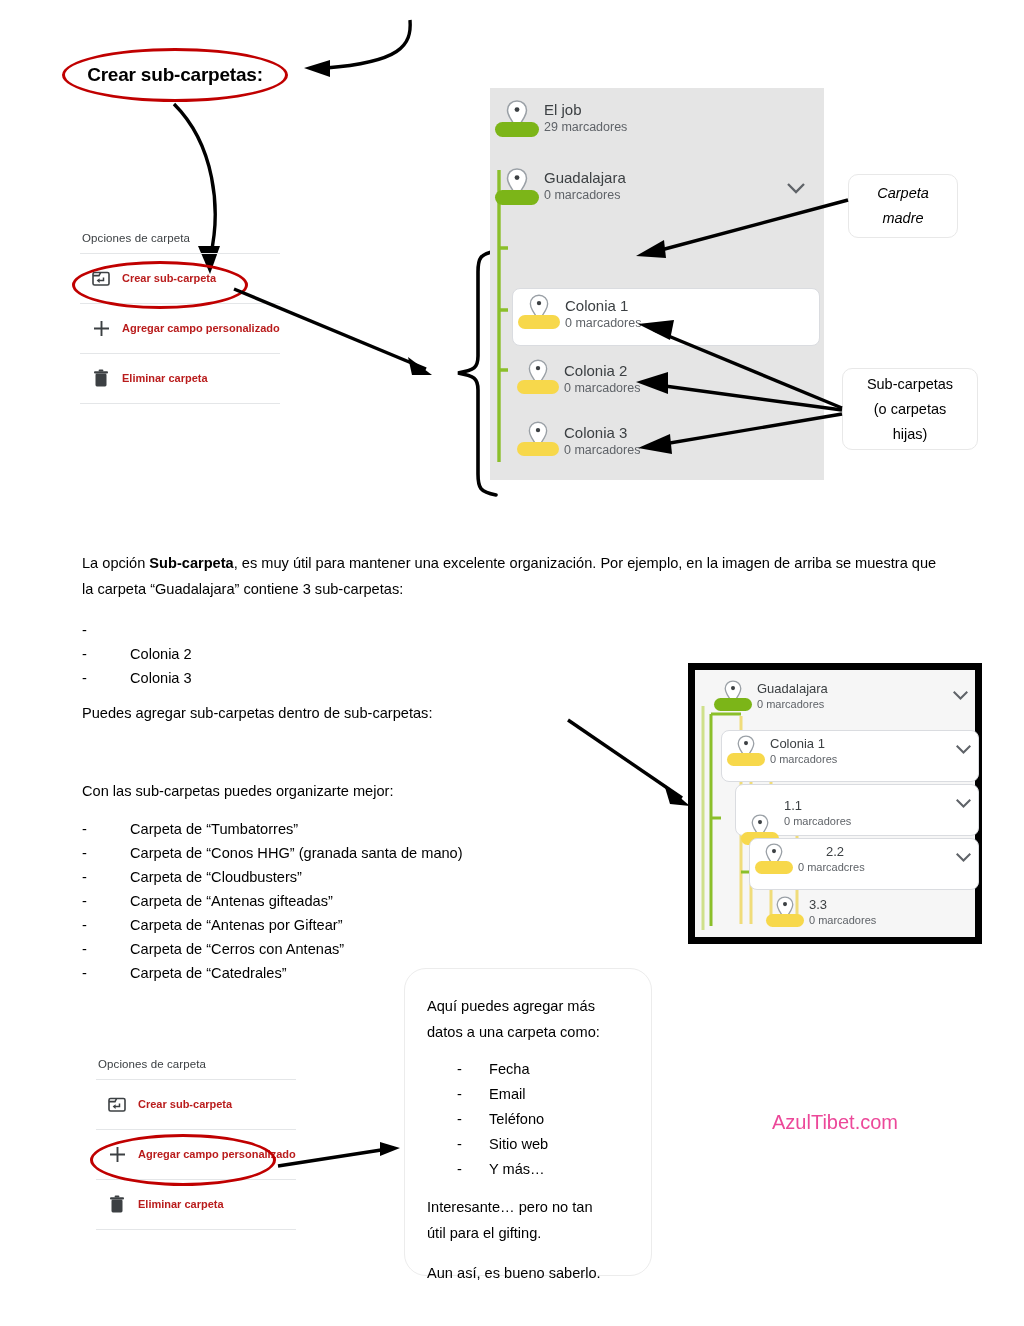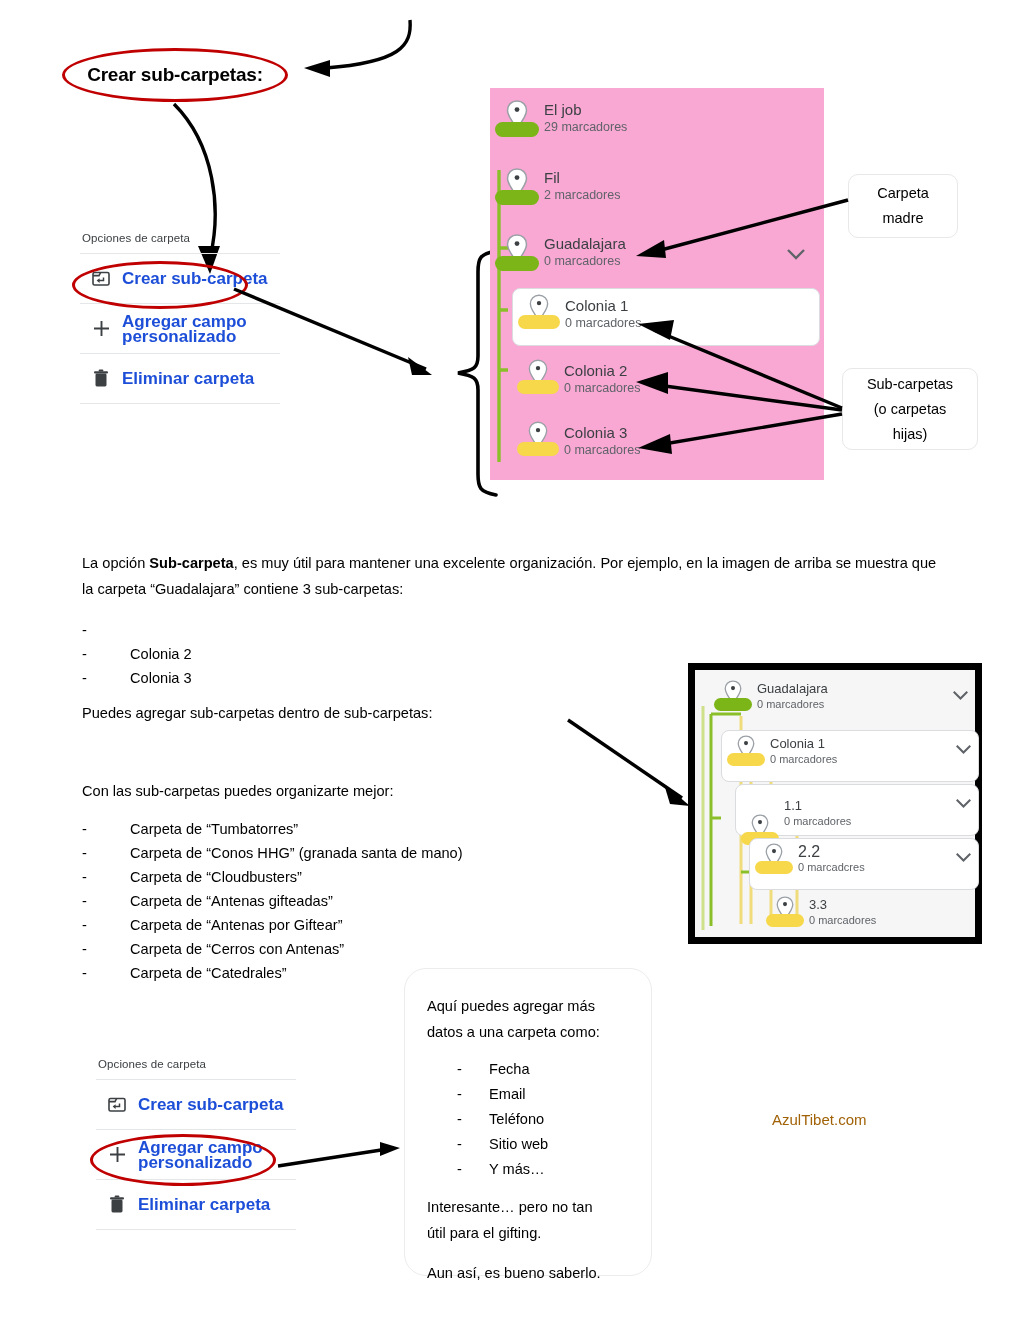--- a/index.html
+++ b/index.html
@@ -33,28 +33,28 @@
     letter-spacing:.1px;
   }
   .opt-row{
     display:flex;align-items:center;
     border-top:1px solid #e4e6e8;
     min-height:43px;
     padding:3px 0;
   }
   .opt-row.last{border-bottom:1px solid #e4e6e8;}
   .opt-ico{width:42px;flex:none;display:flex;align-items:center;justify-content:center;color:#3c4043;}
-  .opt-lbl{font-size:17px;color:#1d4ed8;font-weight:bold;line-height:15px;}
+  .opt-lbl{font-size:11px;color:#b91c1c;font-weight:bold;line-height:15px;}
   .red-ellipse{
     position:absolute;border:3px solid #c00000;border-radius:50%;
     box-sizing:border-box;pointer-events:none;
   }
 
   
-  .maps-panel{background:#f9a8d4;}
+  .maps-panel{background:#e5e5e5;}
   .mrow{position:relative;display:flex;align-items:flex-start;}
   .pin-cell{width:54px;flex:none;position:relative;}
   .pin{position:absolute;left:50%;transform:translateX(-50%);top:2px;}
   .pill{
     position:absolute;left:50%;transform:translateX(-50%);
     border-radius:9px;
   }
   .mtxt{padding-top:3px;}
   .mname{font-size:15px;color:#3c4043;line-height:18px;}
   .mcount{font-size:12.5px;color:#5f6368;line-height:16px;}
@@ -79,21 +79,21 @@
   .callout-big{
     border:1px solid #ececec;border-radius:22px;background:#fff;
     font-size:14.6px;line-height:26px;color:#000;
   }
 
   
   #nested-frame{
     border:7px solid #000;background:#f6f6f6;box-sizing:border-box;
   }
 
-  .wm{font-size:15px;color:#a16207;}
+  .wm{font-size:20px;color:#ec4899;}
   svg{display:block;overflow:visible;}
 </style>
 </head>
 <body>
 
 <div class="abs" id="title-wrap">
   <div id="title-ellipse"></div>
   <div id="title-text">Crear sub-carpetas:</div>
 </div>
 
@@ -171,35 +171,20 @@
         </svg>
       </span>
       <span class="pill" style="top:24px;width:44px;height:15px;background:#7cb518;"></span>
     </div>
     <div class="mtxt">
       <div class="mname">El job</div>
       <div class="mcount">29 marcadores</div>
     </div>
   </div>
 
-  <div class="mrow" style="height:66px;">
-    <div class="pin-cell">
-      <span class="pin">
-        <svg width="22" height="30" viewBox="0 0 22 30">
-          <path d="M11 1 C5.5 1 1.5 5 1.5 10.2 C1.5 16 11 28 11 28 C11 28 20.5 16 20.5 10.2 C20.5 5 16.5 1 11 1 Z" fill="#fff" stroke="#9aa0a6" stroke-width="1.5"></path>
-          <circle cx="11" cy="9.6" r="2.4" fill="#3c4043"></circle>
-        </svg>
-      </span>
-      <span class="pill" style="top:24px;width:44px;height:15px;background:#7cb518;"></span>
-    </div>
-    <div class="mtxt">
-      <div class="mname">Fil</div>
-      <div class="mcount">2 marcadores</div>
-    </div>
-  </div>
 
   <div class="mrow" style="height:62px;">
     <div class="pin-cell">
       <span class="pin">
         <svg width="22" height="30" viewBox="0 0 22 30">
           <path d="M11 1 C5.5 1 1.5 5 1.5 10.2 C1.5 16 11 28 11 28 C11 28 20.5 16 20.5 10.2 C20.5 5 16.5 1 11 1 Z" fill="#fff" stroke="#9aa0a6" stroke-width="1.5"></path>
           <circle cx="11" cy="9.6" r="2.4" fill="#3c4043"></circle>
         </svg>
       </span>
       <span class="pill" style="top:24px;width:44px;height:15px;background:#7cb518;"></span>
@@ -263,21 +248,21 @@
         <span class="pill" style="top:26px;width:42px;height:14px;background:#f7d84b;"></span>
       </div>
       <div class="mtxt" style="padding-top:8px;">
         <div class="mname">Colonia 3</div>
         <div class="mcount">0 marcadores</div>
       </div>
     </div>
   </div>
 </div>
 
-<div class="abs callout" style="left:848px;top:174px;width:108px;height:62px;">
+<div class="abs callout" style="left:848px;top:174px;width:108px;height:62px;font-style:italic;">
   <div>Carpeta</div>
   <div>madre</div>
 </div>
 <svg class="abs" style="left:630px;top:196px;" width="222" height="68" viewBox="0 0 222 68">
   <line x1="218" y1="4" x2="16" y2="58" stroke="#000" stroke-width="3.4"></line>
   <polygon points="34,44 6,60 36,62" fill="#000"></polygon>
 </svg>
 
 <div class="abs callout" style="left:842px;top:368px;width:134px;height:80px;">
   <div>Sub-carpetas</div>
@@ -442,21 +427,21 @@
       <div class="pin-cell" style="width:48px;">
         <span class="pin" style="top:4px;">
           <svg width="18" height="25" viewBox="0 0 22 30">
             <path d="M11 1 C5.5 1 1.5 5 1.5 10.2 C1.5 16 11 28 11 28 C11 28 20.5 16 20.5 10.2 C20.5 5 16.5 1 11 1 Z" fill="#fff" stroke="#9aa0a6" stroke-width="1.6"></path>
             <circle cx="11" cy="9.6" r="2.5" fill="#3c4043"></circle>
           </svg>
         </span>
         <span class="pill" style="top:22px;width:38px;height:13px;background:#f7d84b;"></span>
       </div>
       <div class="mtxt" style="padding-top:5px;">
-        <div class="mname" style="font-size:16px;line-height:16px;">2.2</div>
+        <div class="mname" style="font-size:13px;line-height:16px;margin-left:28px;">2.2</div>
         <div class="mcount" style="font-size:11px;line-height:14px;">0 marcadcres</div>
       </div>
       <span class="chev" style="right:6px;top:13px;">
         <svg width="17" height="11" viewBox="0 0 20 13">
             <path d="M2 2 L10 10 L18 2" fill="none" stroke="#5f6368" stroke-width="2.4"></path>
           </svg>
       </span>
     </div>
   </div>
 

